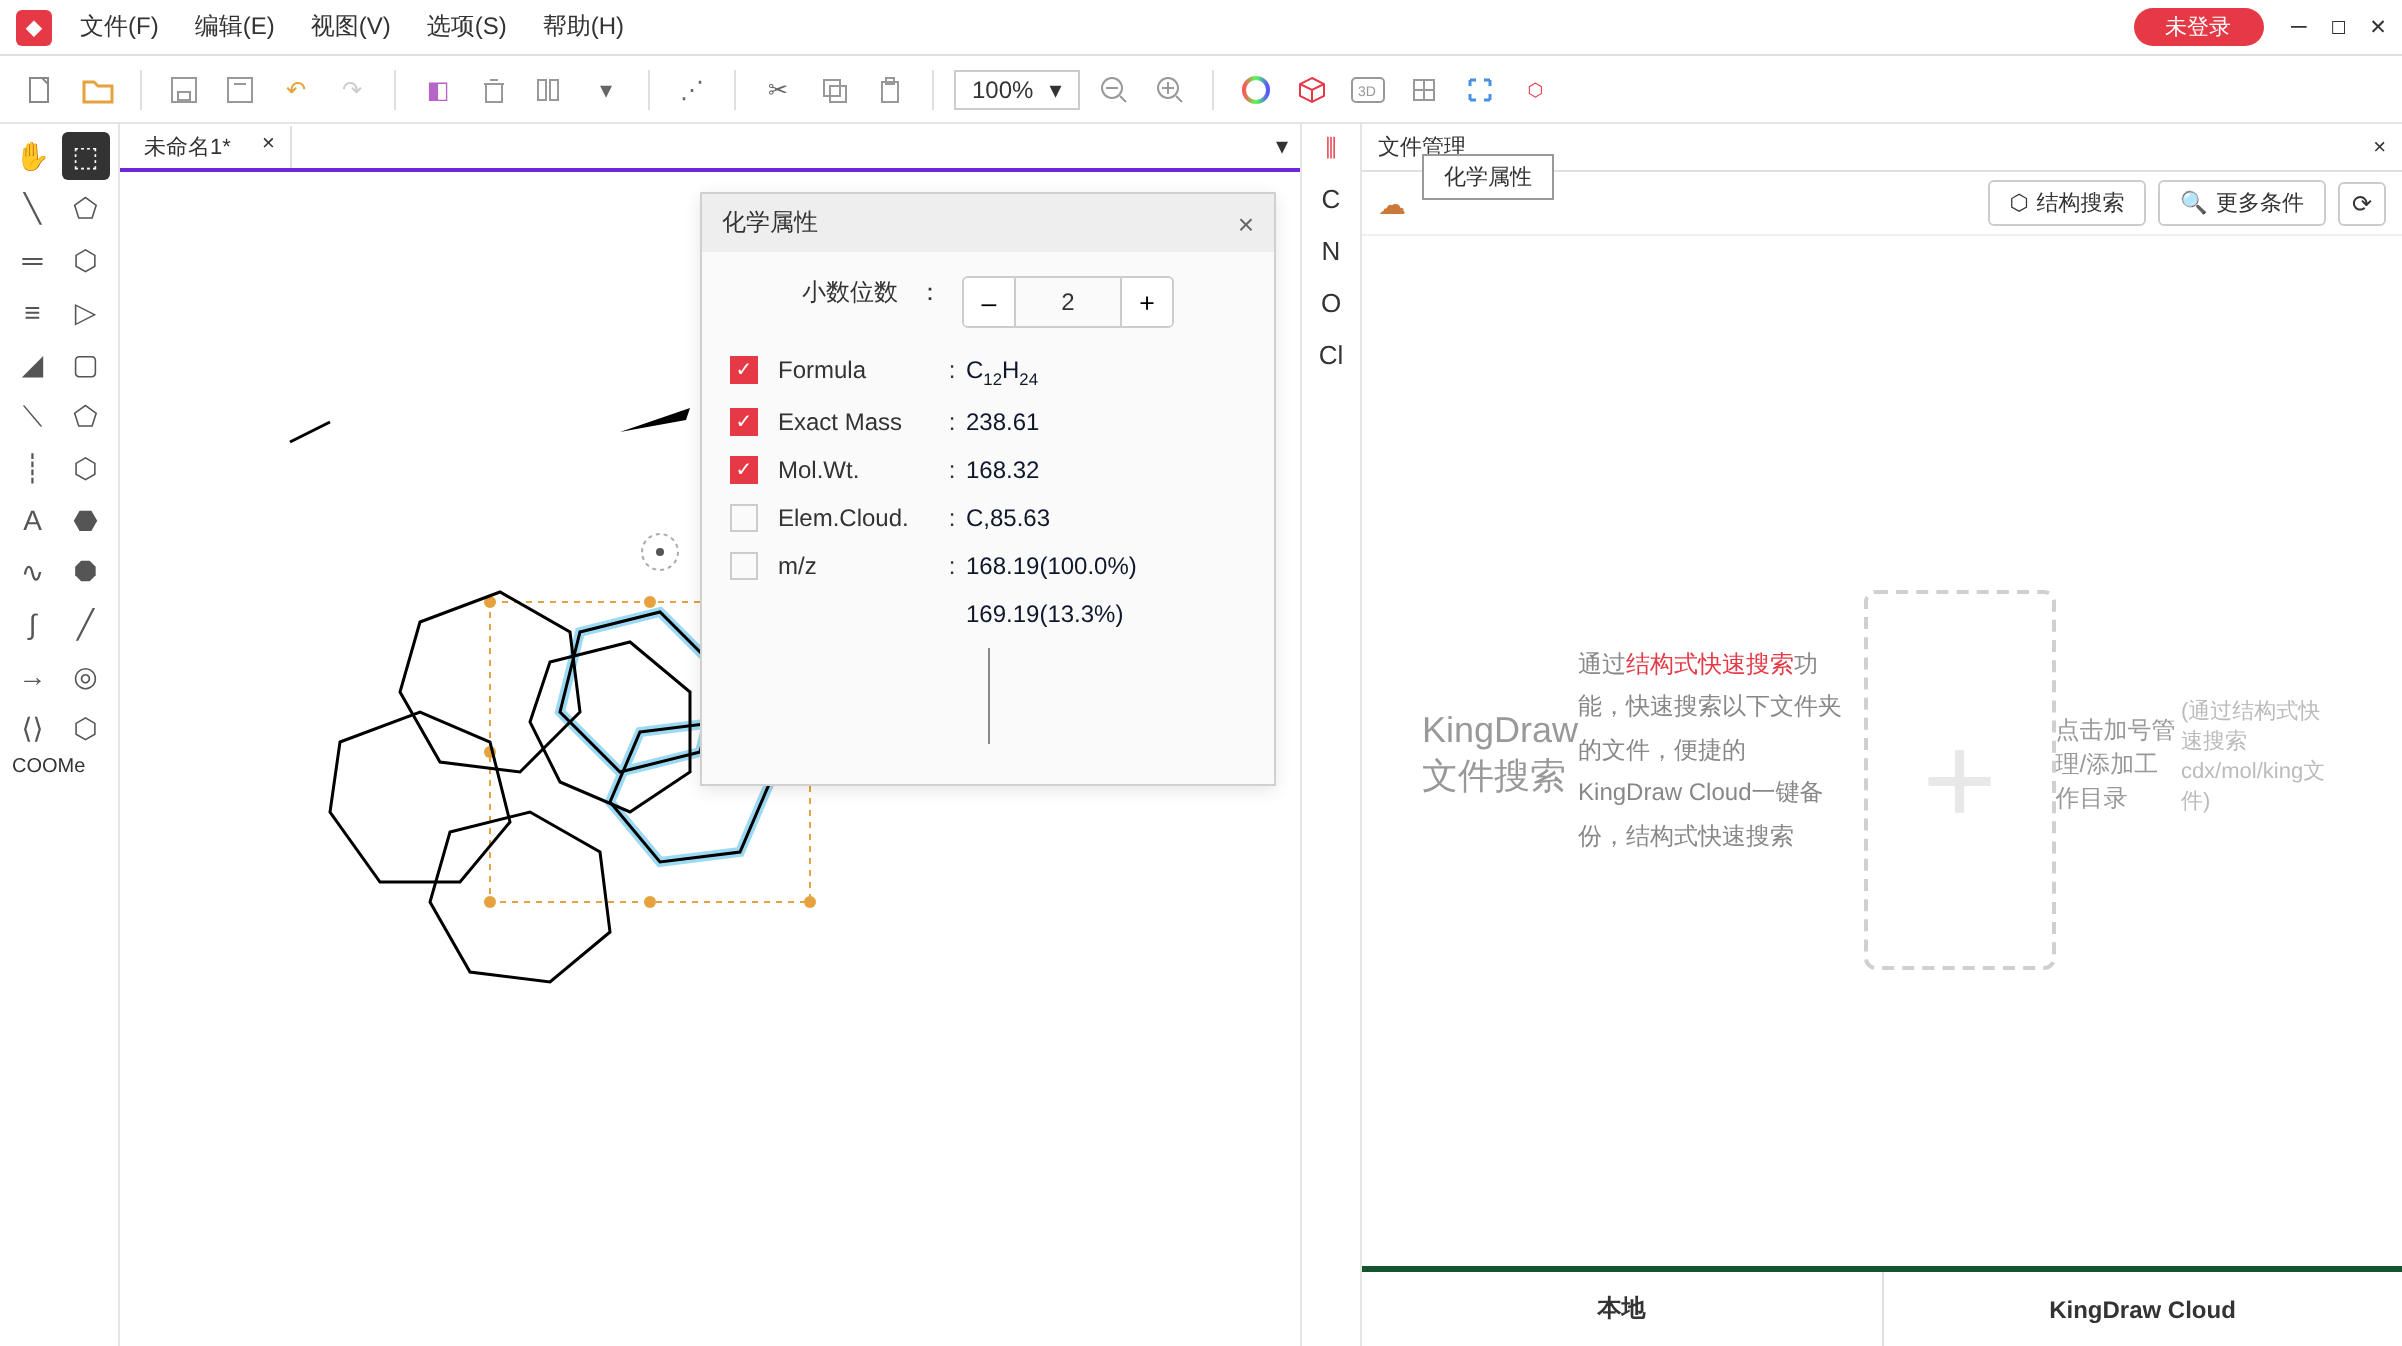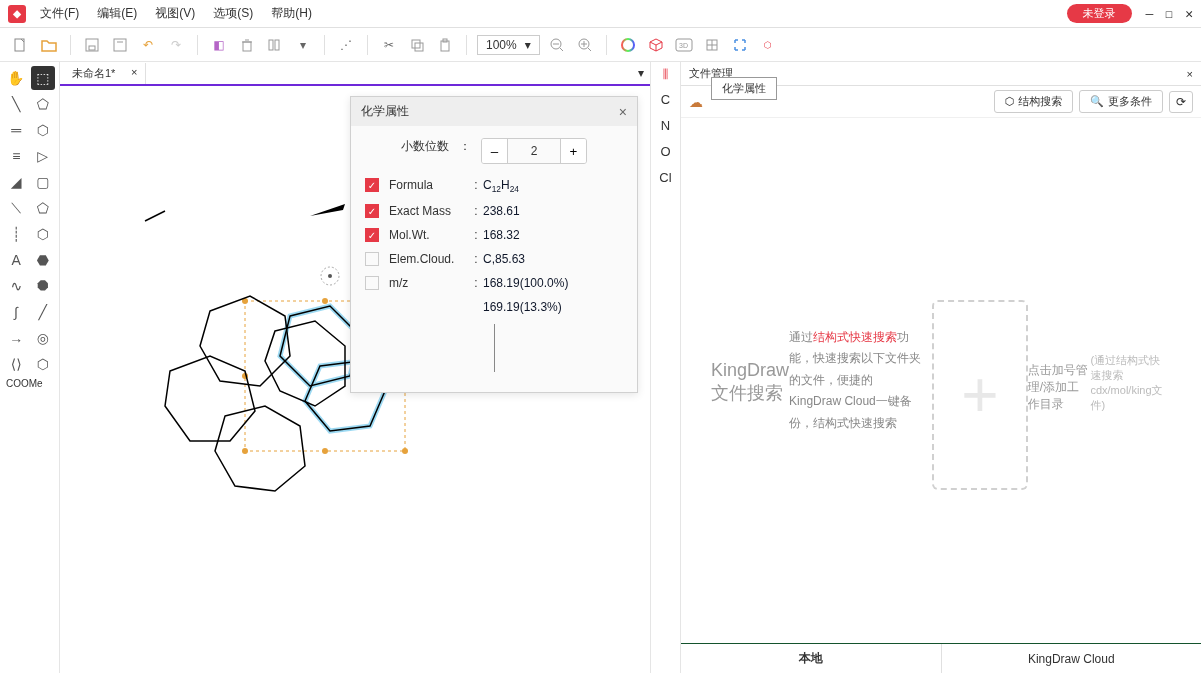--- a/index.html
+++ b/index.html
@@ -72,22 +72,22 @@
   .cloud-icon { color:#c97a3a; font-size:14px; margin-right:auto; }
   .rp-content { flex:1; display:flex; align-items:center; padding:28px 30px; text-align:left; }
   .rp-title { font-size:18px; color:#999; margin:16px 0 12px; }
   .rp-desc { font-size:12px; color:#888; line-height:1.8; }
   .rp-desc .hl { color:#e63946; }
   .rp-warn { color:#e63946; font-size:12px; margin-top:28px; }
   .dropzone { margin-top:28px; width:220px; height:190px; border:2px dashed #d0d0d0; border-radius:6px; display:flex; align-items:center; justify-content:center; }
   .dropzone .plus { font-size:64px; color:#e8e8e8; font-weight:200; }
   .dz-hint { margin-top:14px; color:#999; font-size:12px; }
   .dz-sub { color:#bbb; font-size:11px; margin-top:4px; }
-  .rp-tabs { height:30px; display:flex; border-top:1px solid #14532d;text-align:center; }
-  .rp-tabs div { flex:1; display:flex; align-items:center; justify-content:center; font-size:12px; }
+  .rp-tabs { height:40px; display:flex; border-top:3px solid #14532d;text-align:center; }
+  .rp-tabs div { flex:1; display:flex; align-items:center; justify-content:center; font-size:12px;font-weight:bold; }
   .rp-tabs .active { font-weight:bold; }
   .rp-tabs div:first-child { border-right:1px solid #e0e0e0; }
 
   svg { display:block; }
   sub { font-size:0.7em; }
 </style>
 </head>
 <body>
 
 <div class="titlebar">

